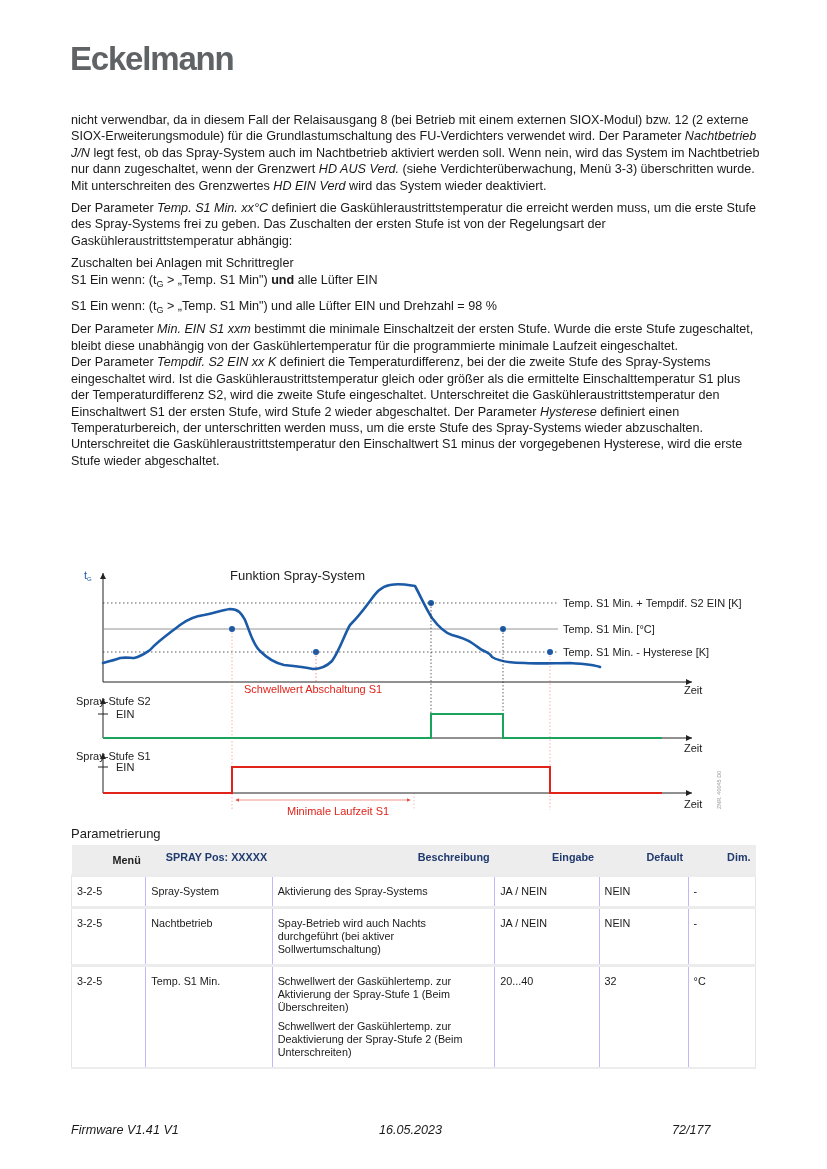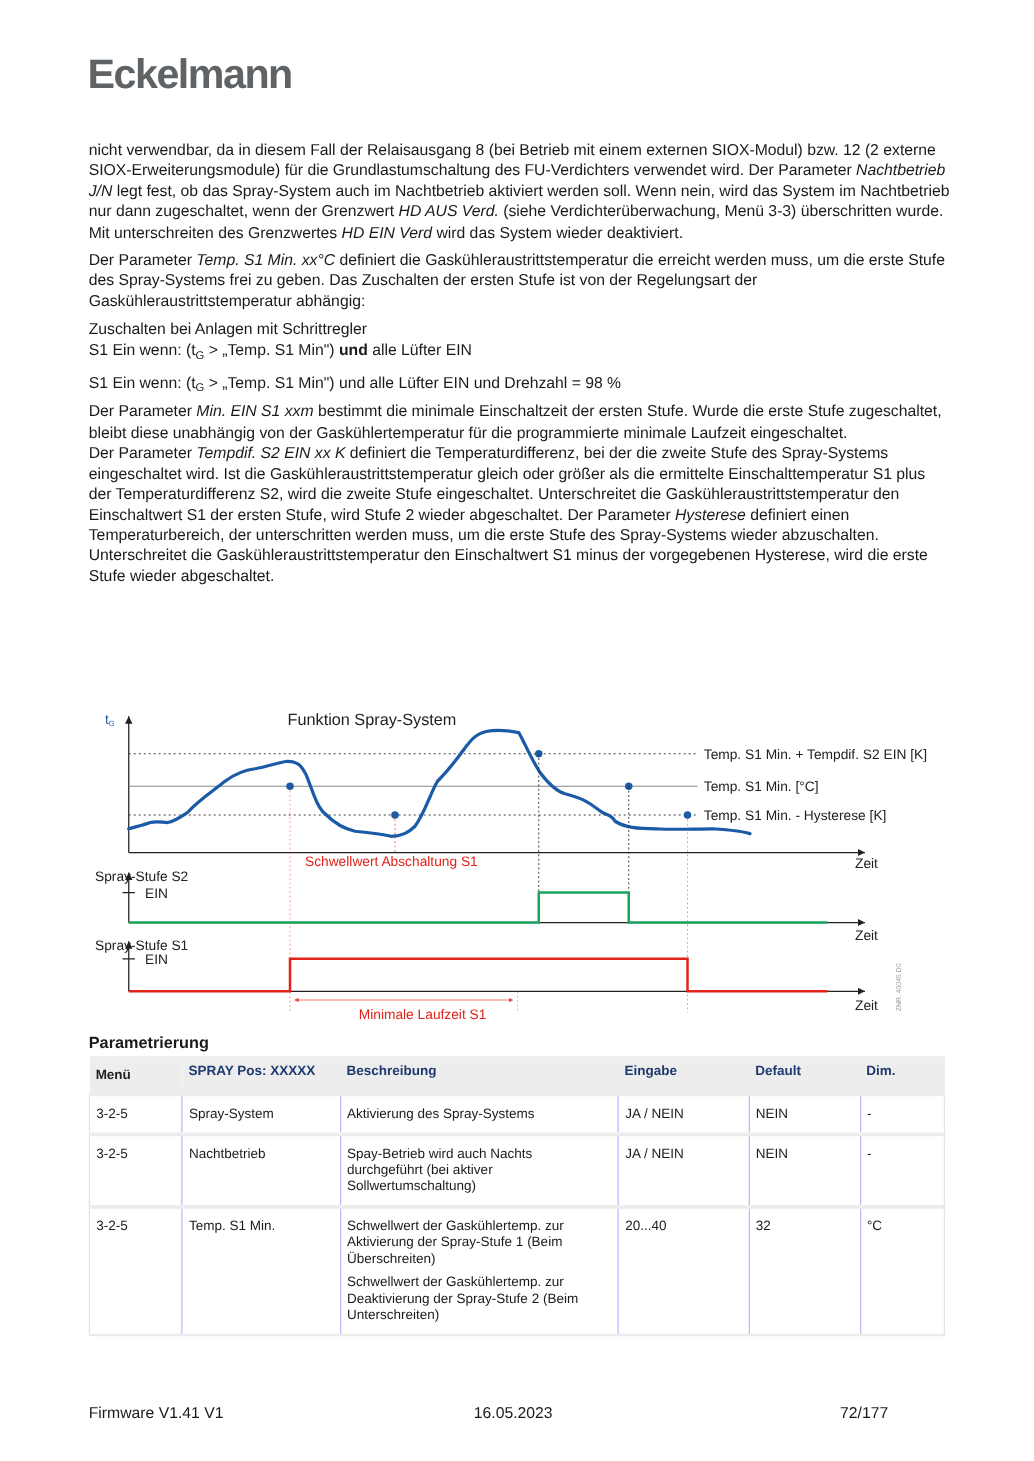--- a/index.html
+++ b/index.html
@@ -8,34 +8,34 @@
   .logo { position: absolute; left: 70px; top: 40px; font-family: Liberation Sans, sans-serif;
           font-weight: bold; font-size: 33px; letter-spacing: -1.2px; color: #5f6366; }
   .content { position: absolute; left: 71px; top: 112px; width: 690px;
              font-size: 12.6px; line-height: 16.4px; }
   .content p { margin: 0 0 6px 0; }
   .content p.tight { margin: 0; }
   .content .h { font-weight: normal; margin: 0; }
   .sub { font-size: 9px; vertical-align: -3px; }
   .grey { color: #555; }
   .diagram { position: absolute; left: 70px; top: 565px; width: 690px; height: 260px; }
-  .section-title { position: absolute; left: 71px; top: 826px; font-weight: bold; font-size: 13px; }
+  .section-title { position: absolute; left: 71px; top: 826px; font-weight: normal; font-size: 13px; }
   table.params { position: absolute; left: 71px; top: 845px; width: 685px; border-collapse: collapse;
                  font-size: 10.8px; line-height: 13px; }
-  table.params th { background: #ededed; text-align: left; font-weight: bold; padding: 6px 5px 7px 5px;
+  table.params th { background: #ededed; text-align: right; font-weight: bold; padding: 6px 5px 7px 5px;
                     vertical-align: top; height: 13px; margin-left: 20px; }
   table.params th.blue { color: #1f3a6e; }
   table.params th.dark { color: #222; }
   table.params td { padding: 8px 5px 8px 5px; vertical-align: top; border-top: 3px solid #ececec;
                     border-left: 1px solid #c4b5fd; }
   table.params td:first-child { border-left: 1px solid #e4e4e4; }
   table.params tr:last-child td { border-bottom: 2px solid #ececec; }
   table.params td:last-child { border-right: 1px solid #e4e4e4; }
   .desc-block + .desc-block { margin-top: 6px; }
-  .footer { position: absolute; top: 1123px; font-size: 12.6px; }
+  .footer { position: absolute; top: 1123px; font-size: 12.6px; font-style: italic; }
 </style>
 </head>
 <body>
 
 <div class="logo">Eckelmann</div>
 
 <div class="content">
   <p><span>nicht verwendbar, da in diesem Fall der Relaisausgang 8 (bei Betrieb mit einem externen SIOX-Modul) bzw. 12 (2 externe SIOX-Erweiterungsmodule) für die Grundlastumschaltung des FU-Verdichters verwendet wird. Der Parameter </span><i>Nachtbetrieb J/N</i><span> legt fest, ob das Spray-System auch im Nachtbetrieb aktiviert werden soll. Wenn nein, wird das System im Nachtbetrieb nur dann zugeschaltet, wenn der Grenzwert </span><i>HD AUS Verd.</i><span> (siehe Verdichterüberwachung, Menü 3-3) überschritten wurde. Mit unterschreiten des Grenzwertes </span><i>HD EIN Verd</i><span> wird das System wieder deaktiviert.</span></p>
 
   <p><span>Der Parameter </span><i>Temp. S1 Min. xx°C</i><span> definiert die Gaskühleraustrittstemperatur die erreicht werden muss, um die erste Stufe des Spray-Systems frei zu geben. Das Zuschalten der ersten Stufe ist von der Regelungsart der Gaskühleraustrittstemperatur abhängig:</span></p>

